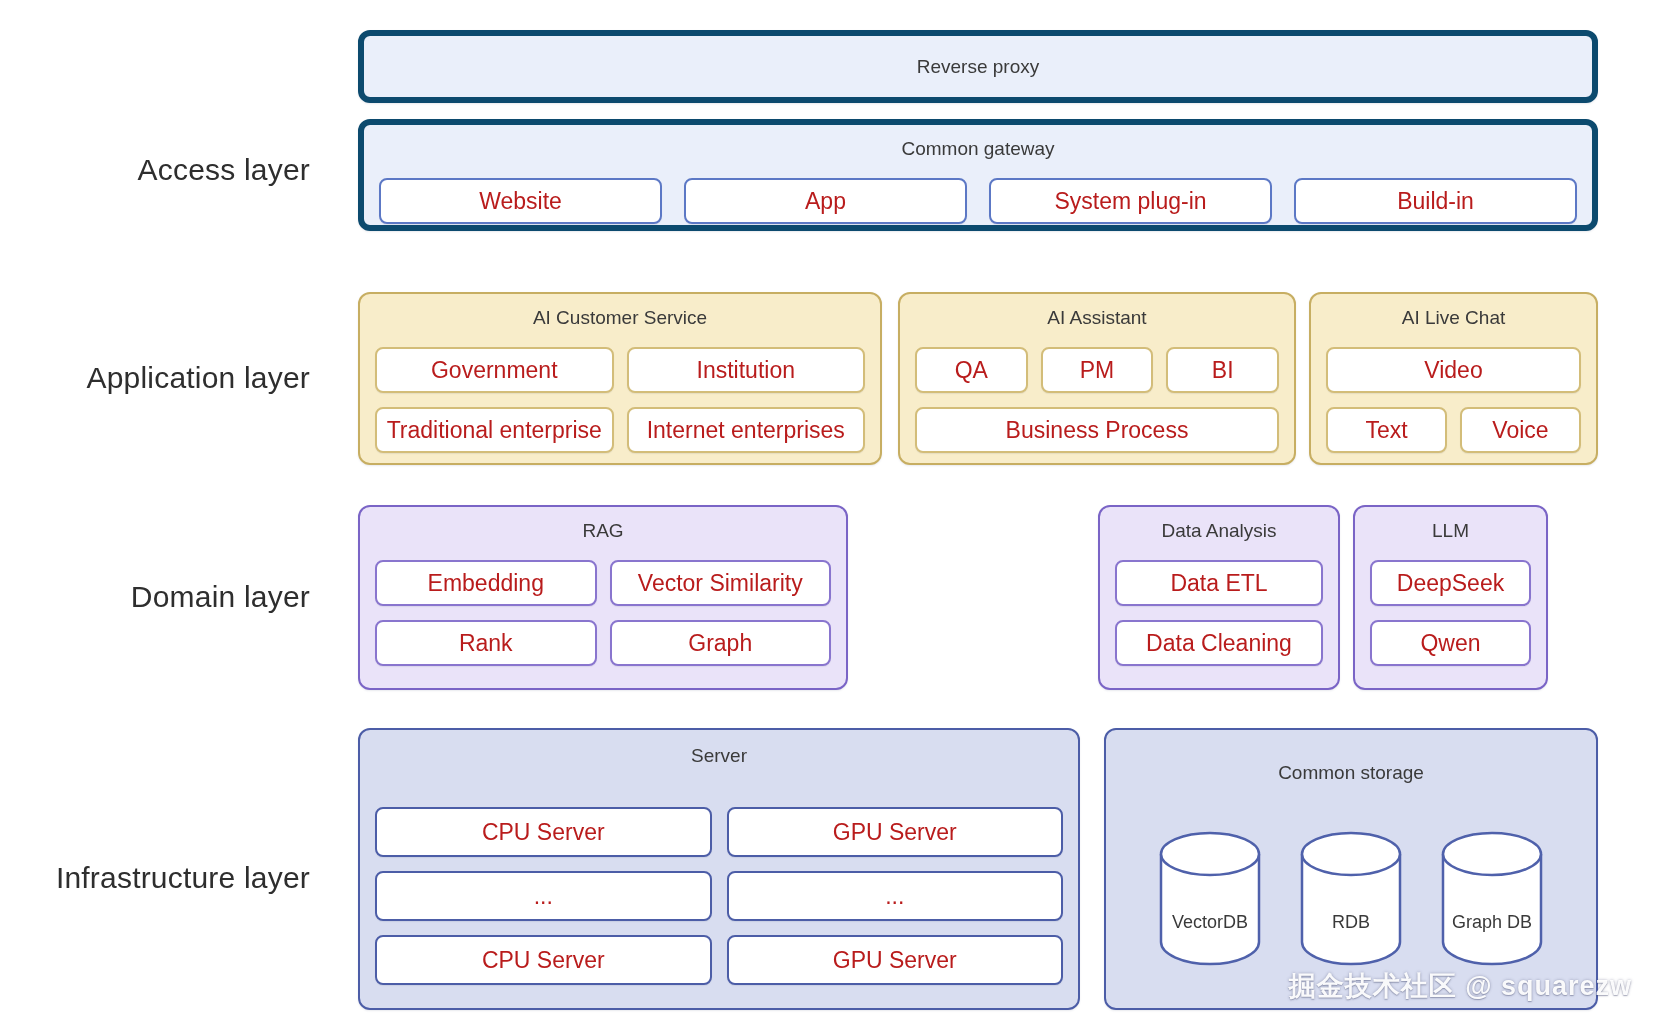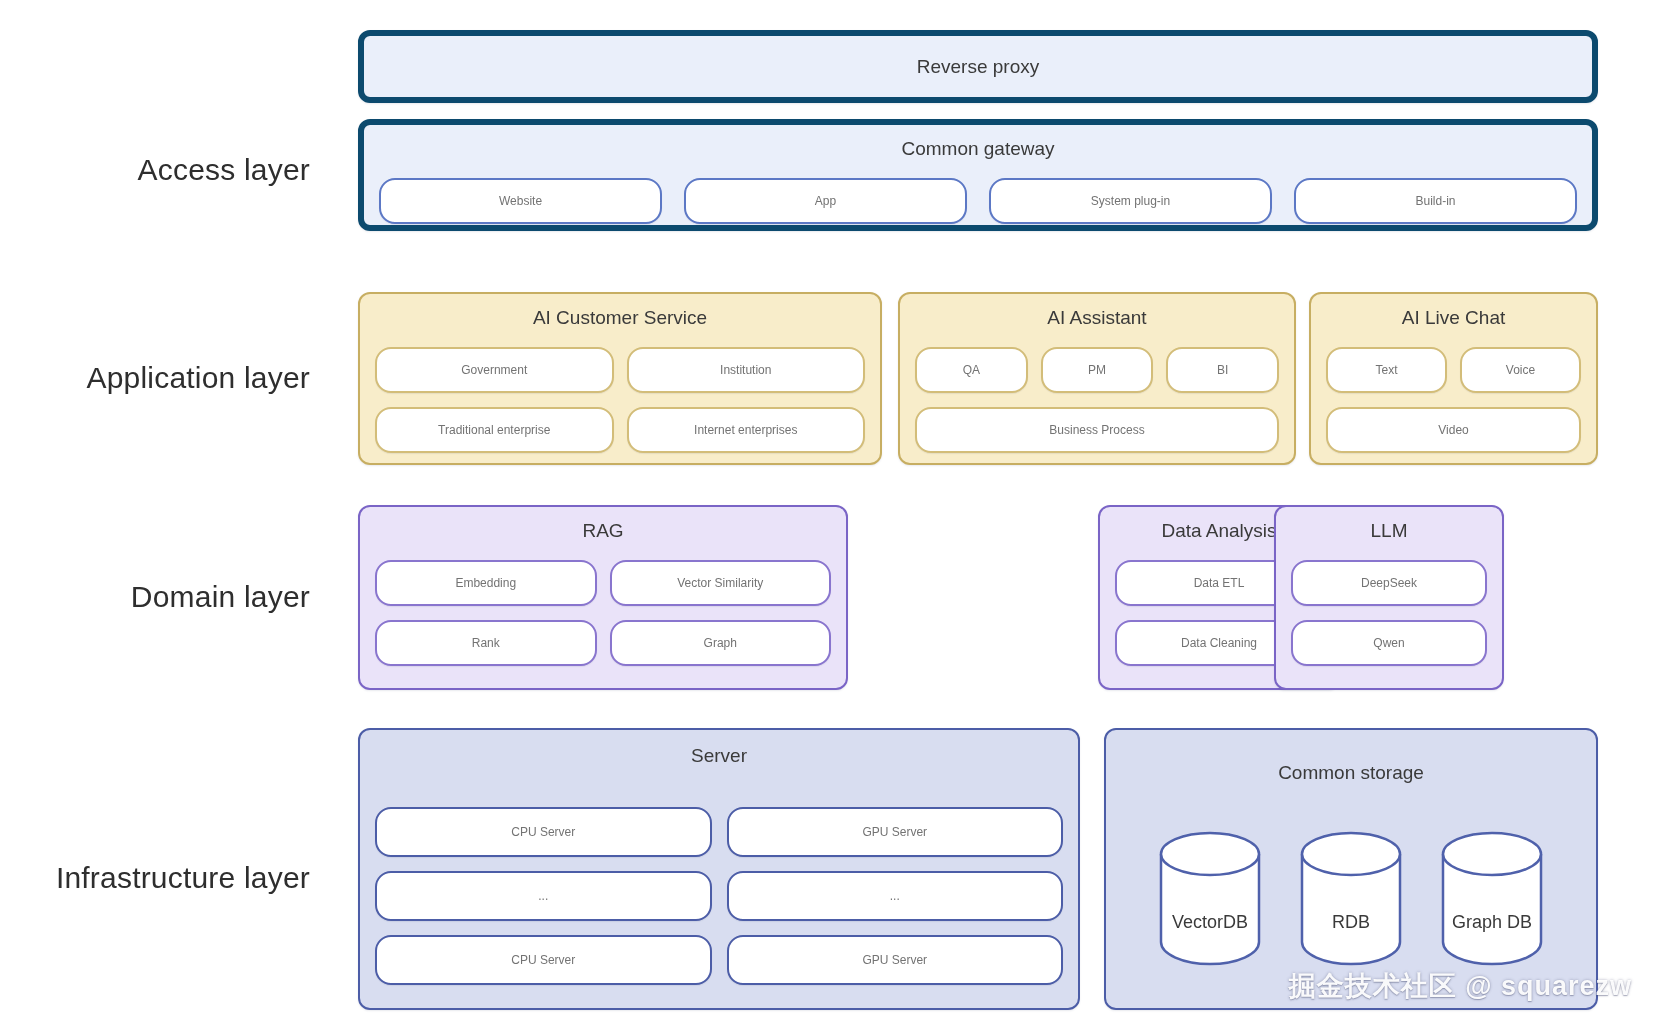--- a/index.html
+++ b/index.html
@@ -15,22 +15,22 @@
   .box.blue  {background:#eaeffa;border:6px solid #0c4a6e;}
   .box.yellow{background:#f8edca;border:2px solid #c7ae62;}
   .box.purple{background:#eae3f9;border:2px solid #7a64c6;}
   .box.slate {background:#d8ddf0;border:2px solid #4c5da7;}
   .title{font-size:19px;text-align:center;line-height:26px;color:#3a3a3a;}
   .single-title{display:flex;align-items:center;justify-content:center;font-size:19px;}
   .pad{padding:11px 15px 4px 15px;display:flex;flex-direction:column;}
   .rows{display:flex;flex-direction:column;gap:14px;margin-top:16px;}
   .row{display:flex;gap:13px;height:46px;}
   .btn{
-    flex:1;background:#ffffff;border-radius:16px;display:flex;align-items:center;justify-content:center;
-    font-size:12px;color:#737373;box-sizing:border-box;box-shadow:0 1px 1px rgba(40,50,90,.08);white-space:nowrap;
+    flex:1;background:#ffffff;border-radius:8px;display:flex;align-items:center;justify-content:center;
+    font-size:23px;color:#b91c1c;box-sizing:border-box;box-shadow:0 1px 1px rgba(40,50,90,.08);white-space:nowrap;
   }
   .blue  .btn{border:2px solid #5c78c5;}
   .yellow .btn{border:2px solid #d3bd79;}
   .purple .btn{border:2px solid #8975ce;}
   .slate .btn{border:2px solid #4c5da7;}
   .server-rows{display:flex;flex-direction:column;gap:14px;margin-top:38px;}
   .server-rows .row{height:50px;gap:15px;}
   .cyl-wrap{display:flex;justify-content:space-evenly;margin-top:44px;}
   .cylinder{position:relative;width:104px;height:140px;}
   .cylinder svg{position:absolute;left:0;top:0;}
@@ -93,26 +93,26 @@
       <div class="row">
         <div class="btn">Business Process</div>
       </div>
     </div>
   </div>
 
   <div class="box yellow pad" style="left:1309px;top:292px;width:289px;height:173px">
     <div class="title">AI Live Chat</div>
     <div class="rows">
       <div class="row">
+        <div class="btn">Video</div>
+      </div>
+      <div class="row">
         <div class="btn">Text</div>
         <div class="btn">Voice</div>
       </div>
-      <div class="row">
-        <div class="btn">Video</div>
-      </div>
     </div>
   </div>
 
   <div class="box purple pad" style="left:358px;top:505px;width:490px;height:185px">
     <div class="title">RAG</div>
     <div class="rows">
       <div class="row">
         <div class="btn">Embedding</div>
         <div class="btn">Vector Similarity</div>
       </div>
@@ -129,21 +129,21 @@
     <div class="rows">
       <div class="row">
           <div class="btn">Data ETL</div>
         </div>
       <div class="row">
           <div class="btn">Data Cleaning</div>
         </div>
     </div>
   </div>
 
-  <div class="box purple pad" style="left:1274px;top:505px;width:230px;height:185px">
+  <div class="box purple pad" style="left:1353px;top:505px;width:195px;height:185px">
     <div class="title">LLM</div>
     <div class="rows">
       <div class="row">
           <div class="btn">DeepSeek</div>
         </div>
       <div class="row">
           <div class="btn">Qwen</div>
         </div>
     </div>
   </div>

